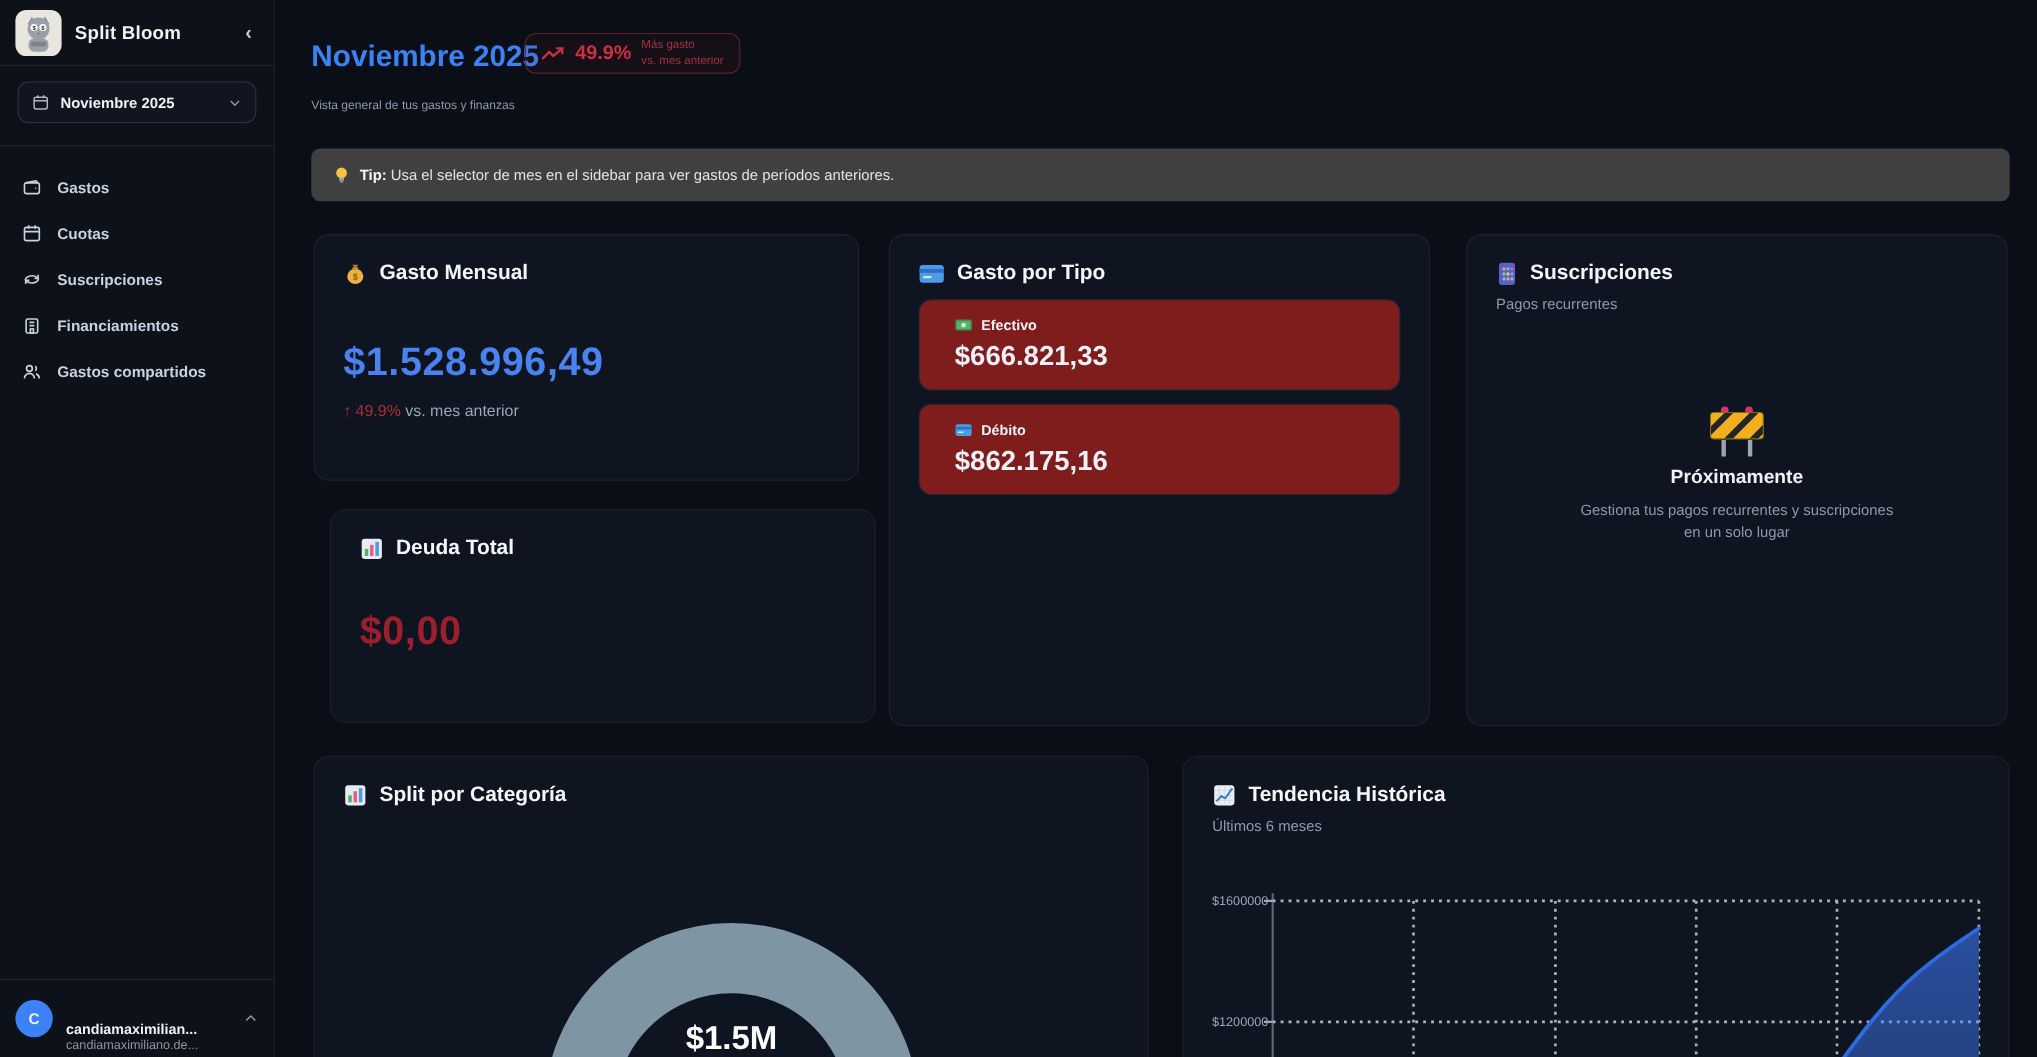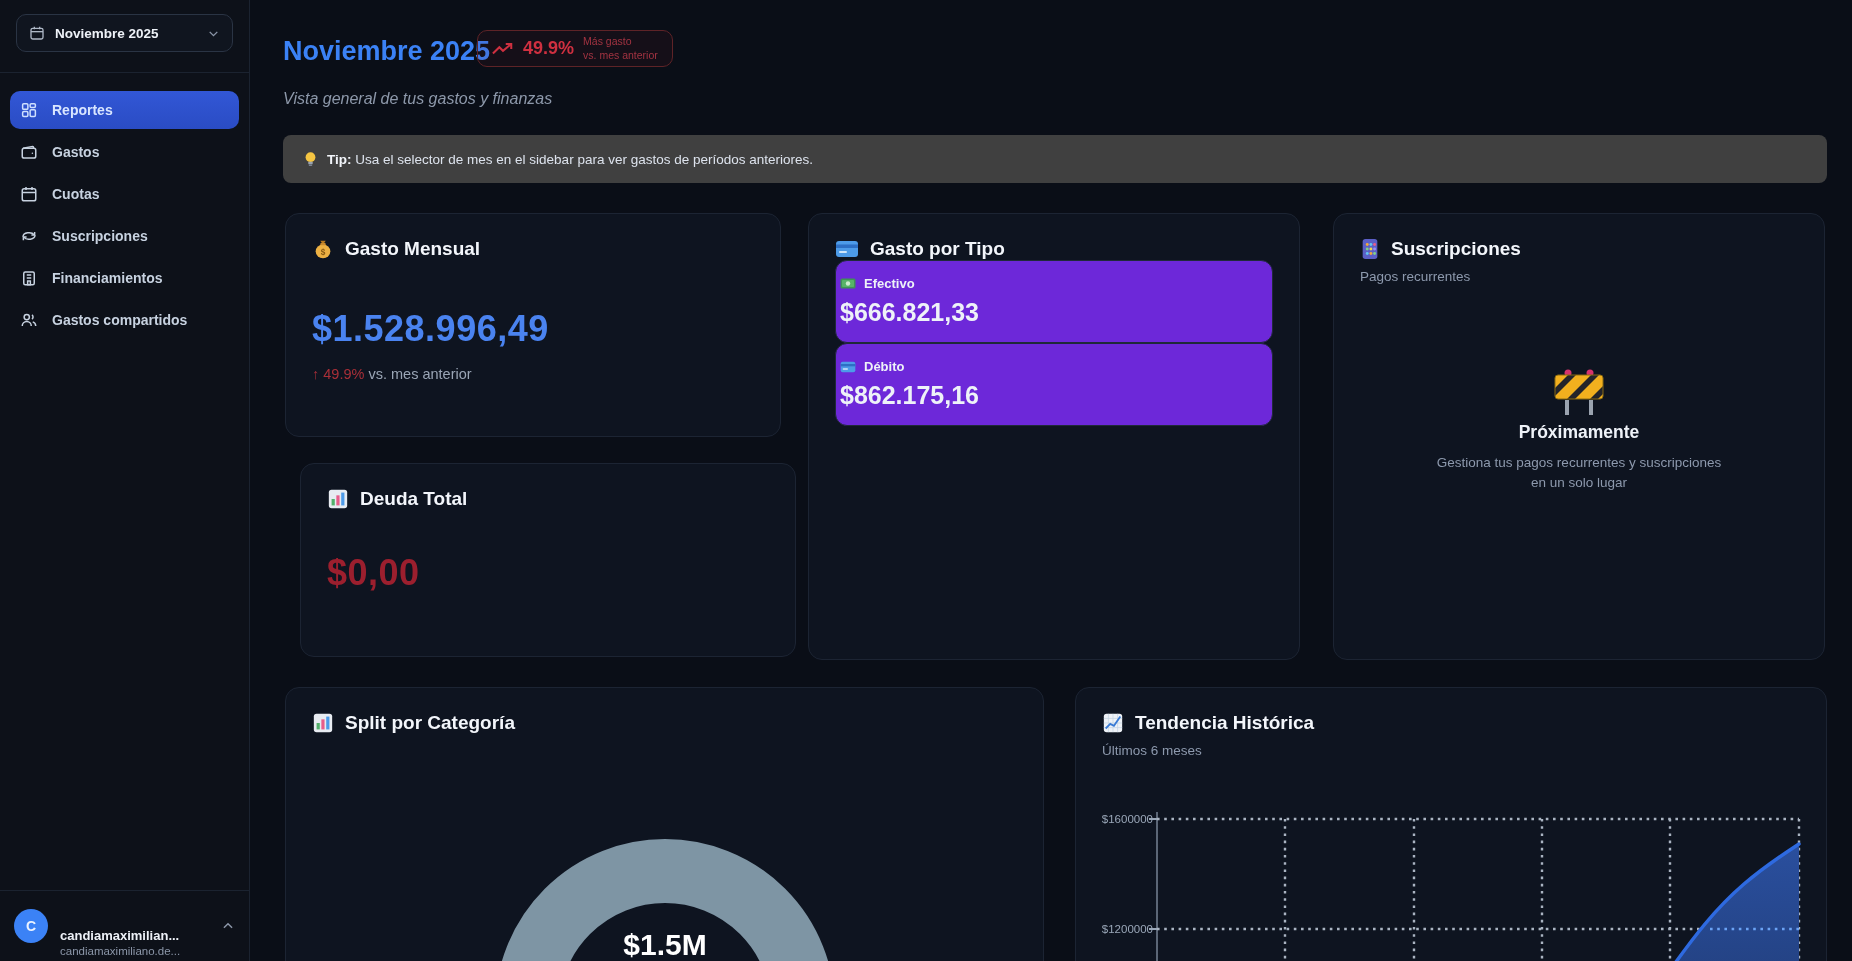--- a/index.html
+++ b/index.html
@@ -32,37 +32,37 @@
     display:flex; align-items:center; justify-content:center; font-size:14px; font-weight:bold; }
   .user-meta { margin-left:12px; flex:1; overflow:hidden;margin-top:32px; }
   .user-name { font-size:13px; font-weight:bold; }
   .user-email { font-size:11.5px; color:#8b96a8; margin-top:2px; }
   
   .page-title { position:absolute; left:283px; top:36px; font-size:27px; font-weight:bold; color:#3b82f6; }
   .badge { position:absolute; left:477px; top:30px; height:37px; border:1.5px solid #5e2327;
     background:rgba(128,30,36,.10); border-radius:10px; display:flex; align-items:center; gap:9px; padding:0 14px; }
   .badge .pct { font-size:18px; font-weight:bold; color:#cf3040; }
   .badge .blines { font-size:10.5px; line-height:1.3; color:#a23341; }
-  .subtitle { position:absolute; left:283px; top:90px; font-size:16px; color:#8d98aa;font-style:italic; }
+  .subtitle { position:absolute; left:283px; top:90px; font-size:11px; color:#8d98aa; }
   .tip { position:absolute; left:283px; top:135px; width:1544px; height:48px; background:#404040;
     border-radius:8px; display:flex; align-items:center; gap:9px; padding:0 20px; font-size:13.5px; color:#dde3ed; }
   .tip b { color:#f2f5fa; }
   
   .card { position:absolute; background:#0e1420; border:1px solid #1c2433; border-radius:14px; padding:24px 26px; }
   .card-head { display:flex; align-items:center; gap:11px; }
   .card-title { font-size:19px; font-weight:bold; color:#f3f6fb; }
   .card-sub { font-size:13.5px; color:#8d99ad; margin-top:9px; }
   #card-gasto-mensual { left:285px; top:213px; width:496px; height:224px; }
   .big-amount-blue { margin-top:48px; font-size:36px; font-weight:bold; color:#4a83f0; letter-spacing:.5px; }
   .delta-line { margin-top:16px; font-size:14.5px; color:#9aa5b5; }
   .delta-line .red { color:#a92f38; }
   #card-deuda { left:300px; top:463px; width:496px; height:194px; }
   .big-amount-red { margin-top:42px; font-size:36px; font-weight:bold; color:#9c1f2e; letter-spacing:.5px; }
   #card-tipo { left:808px; top:213px; width:492px; height:447px; }
-  .tipo-row { background:#6d28d9; border:1px solid #202939; border-radius:12px; padding:15px 4px; margin-top:0; }
+  .tipo-row { background:#7f1d1d; border:1px solid #202939; border-radius:12px; padding:15px 32px; margin-top:12px; }
   .tipo-row:first-of-type { margin-top:44px; }
   .tipo-label { display:flex; align-items:center; gap:8px; font-size:13px; font-weight:bold; color:#eef2f8; }
   .tipo-amount { font-size:25px; font-weight:bold; margin-top:7px; }
   #card-subs { left:1333px; top:213px; width:492px; height:447px; }
   .coming { text-align:center; margin-top:82px; }
   .coming-title { font-size:17.5px; font-weight:bold; margin-top:0;text-align:center; }
   .coming-text { font-size:13.5px; color:#8d99ad; margin:10px auto 0; width:300px; line-height:1.5; }
   
   #card-categorias { left:285px; top:687px; width:759px; height:420px; }
   .donut-ring { position:absolute; left:209px; top:151px; width:340px; height:340px; border-radius:50%;
@@ -71,20 +71,40 @@
     font-size:30px; font-weight:bold; color:#ffffff; }
   #card-tendencia { left:1075px; top:687px; width:752px; height:420px; padding-bottom:0; }
   .chart-wrap { position:absolute; left:0; top:108px; width:752px; height:312px; }
   
   .ic { display:inline-flex; flex:none; }
 </style>
 </head>
 <body>
 
 <div class="sidebar">
+  <div class="logo-row">
+    <div class="logo-badge">
+      <span class="ic">
+        <svg width="36" height="36" viewBox="0 0 36 36">
+          <path d="M8 10 L12 3 L15 9 Z" fill="#8a8f96"></path>
+            <path d="M28 10 L24 3 L21 9 Z" fill="#8a8f96"></path>
+          <circle cx="18" cy="14" r="10" fill="#9aa0a8"></circle>
+          <circle cx="14" cy="13" r="3.2" fill="#fff"></circle>
+            <circle cx="22" cy="13" r="3.2" fill="#fff"></circle>
+          <text x="14" y="15.5" font-size="5.5" font-weight="bold" fill="#333" text-anchor="middle">$</text>
+          <text x="22" y="15.5" font-size="5.5" font-weight="bold" fill="#333" text-anchor="middle">$</text>
+          <path d="M17 18 L18 19.5 L19 18 Z" fill="#5d6268"></path>
+          <rect x="9" y="23" width="18" height="12" rx="5" fill="#9aa0a8"></rect>
+          <rect x="11" y="26" width="14" height="4" rx="2" fill="#7d838b"></rect>
+        </svg>
+      </span>
+    </div>
+    <div class="app-title">Split Bloom</div>
+    <div class="collapse-btn">‹</div>
+  </div>
 
   <div class="month-section">
     <div class="month-select">
       <span class="ic">
         <svg width="16" height="16" viewBox="0 0 24 24" fill="none" stroke="#aeb8c6" stroke-width="2">
           <rect x="3" y="5" width="18" height="16" rx="2.5"></rect>
             <line x1="3" y1="10" x2="21" y2="10"></line>
           <line x1="8" y1="2.5" x2="8" y2="6.5"></line>
             <line x1="16" y1="2.5" x2="16" y2="6.5"></line>
         </svg>
@@ -92,31 +112,20 @@
       <span class="lbl">Noviembre 2025</span>
       <span class="ic">
         <svg width="13" height="13" viewBox="0 0 24 24" fill="none" stroke="#8b96a8" stroke-width="2.5">
             <polyline points="5,9 12,16 19,9"></polyline>
           </svg>
       </span>
     </div>
   </div>
 
   <div class="nav">
-    <div class="nav-item active">
-      <span class="ic">
-        <svg width="18" height="18" viewBox="0 0 24 24" fill="none" stroke="#cfe0ff" stroke-width="2">
-          <rect x="3.5" y="3.5" width="7" height="7.5" rx="1.5"></rect>
-            <rect x="13.5" y="3.5" width="7" height="5" rx="1.5"></rect>
-          <rect x="13.5" y="11.5" width="7" height="9" rx="1.5"></rect>
-            <rect x="3.5" y="14" width="7" height="6.5" rx="1.5"></rect>
-        </svg>
-      </span>
-      <span class="nlabel">Reportes</span>
-    </div>
     <div class="nav-item">
       <span class="ic">
         <svg width="18" height="18" viewBox="0 0 24 24" fill="none" stroke="#c7d2e0" stroke-width="2">
           <path d="M4 7 L17 4.5 A1 1 0 0 1 18 5.5 L18 7"></path>
           <rect x="3" y="7" width="18" height="13" rx="2.5"></rect>
           <circle cx="16.5" cy="13.5" r="1" fill="#c7d2e0" stroke="none"></circle>
         </svg>
       </span>
       <span class="nlabel">Gastos</span>
     </div>

